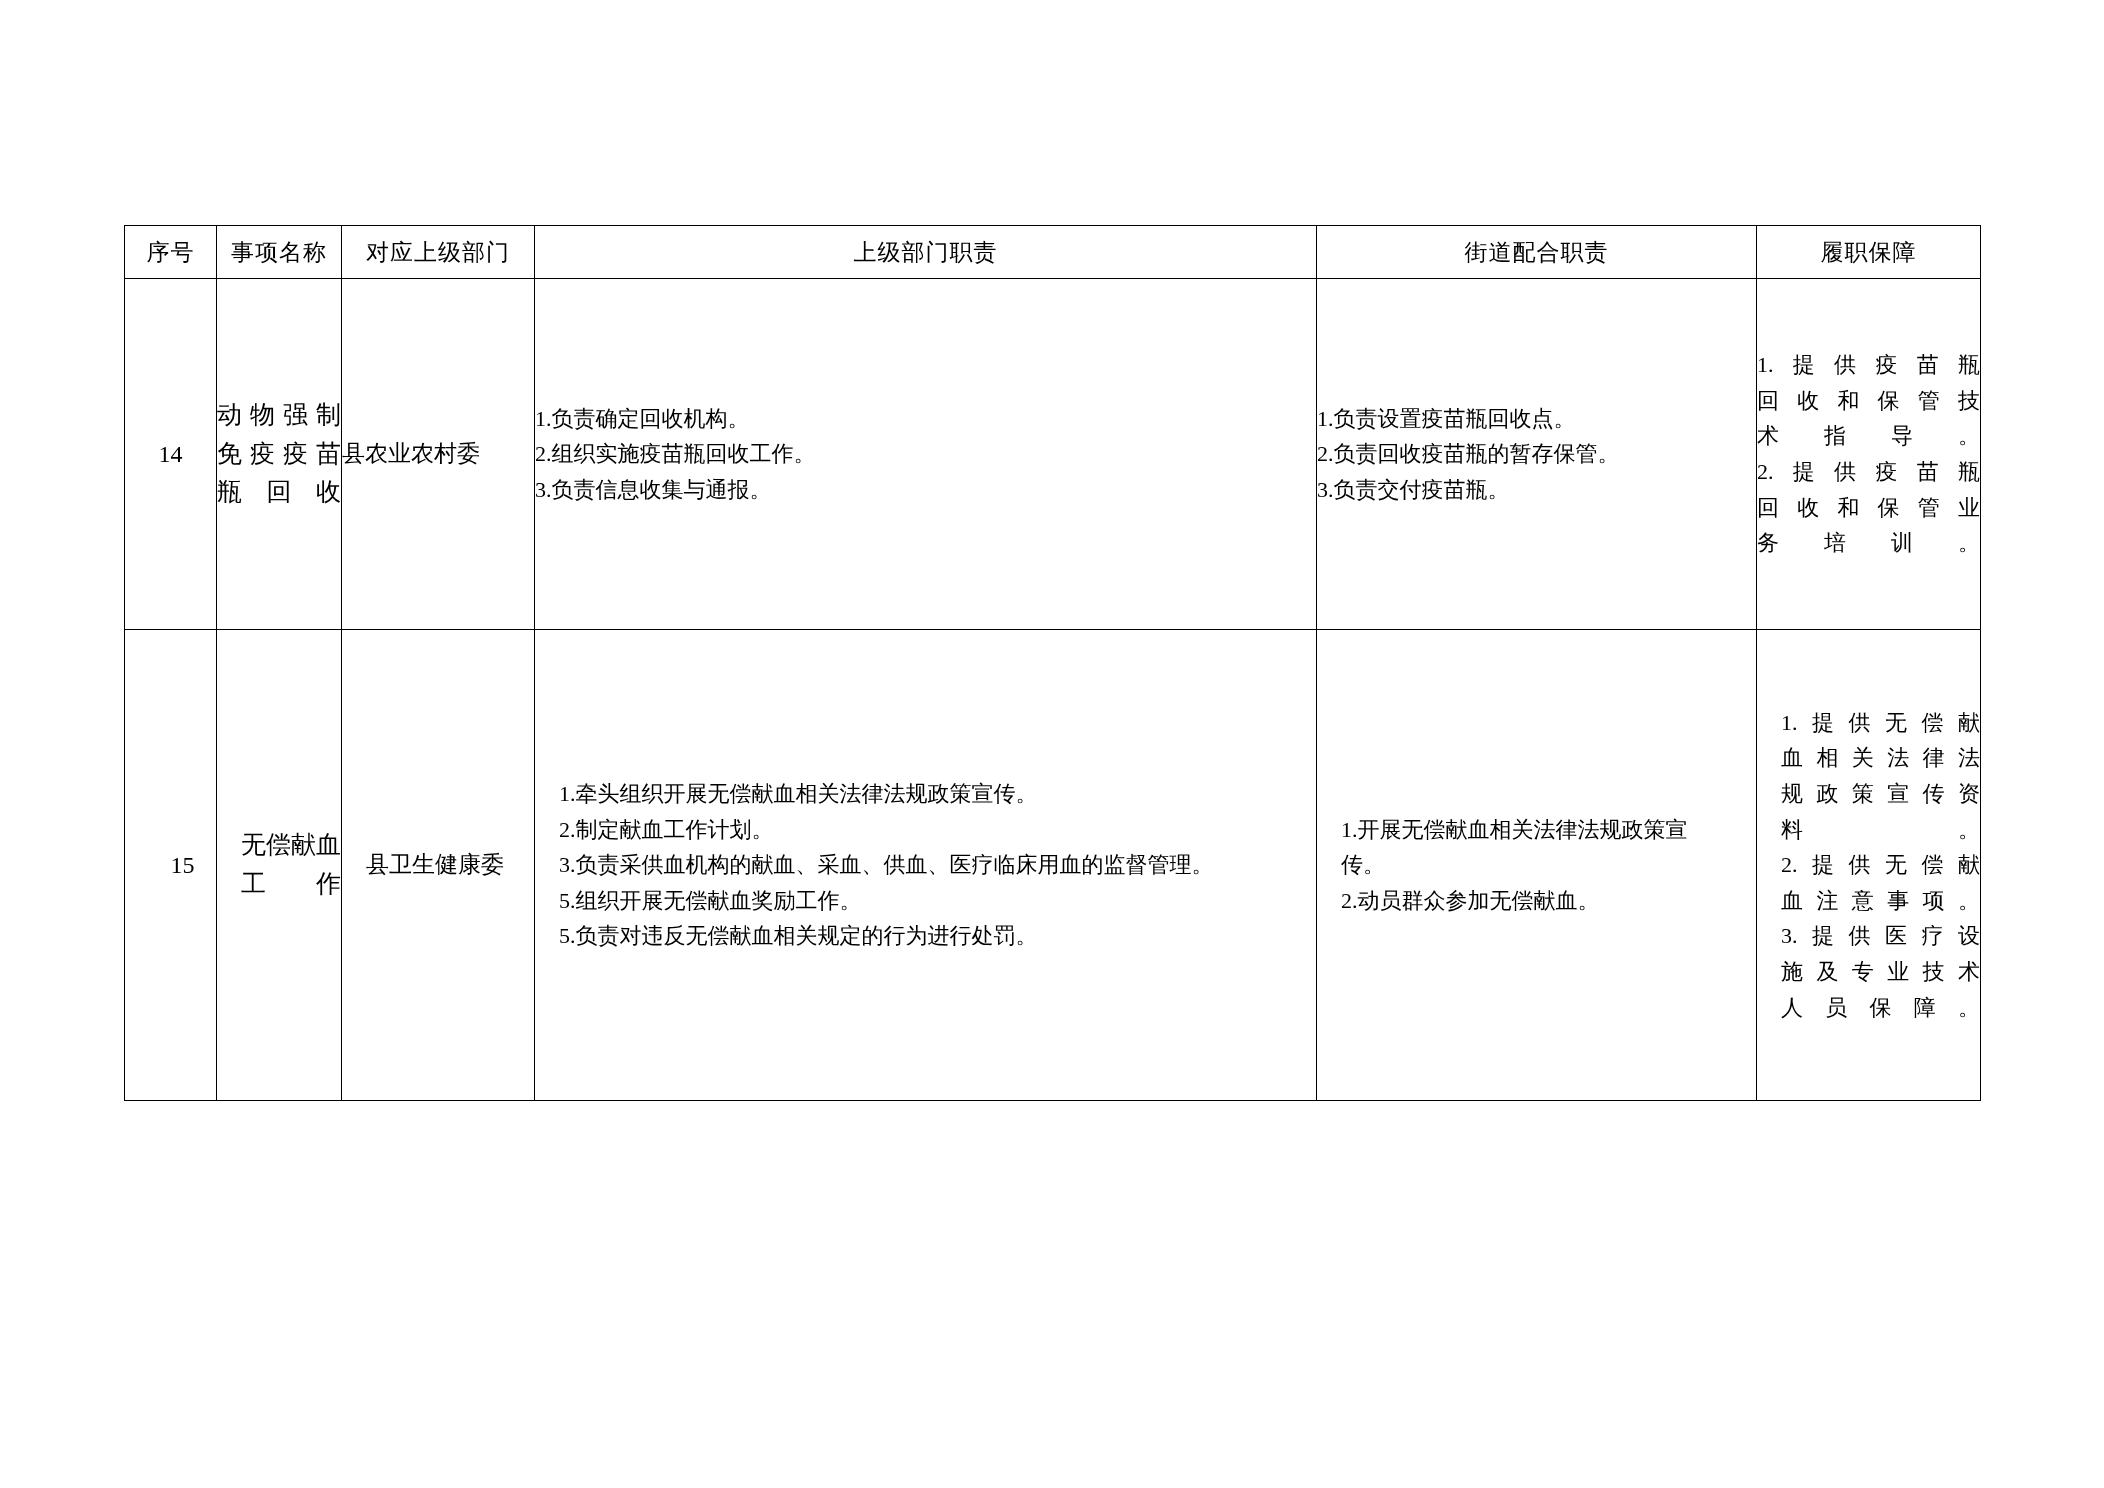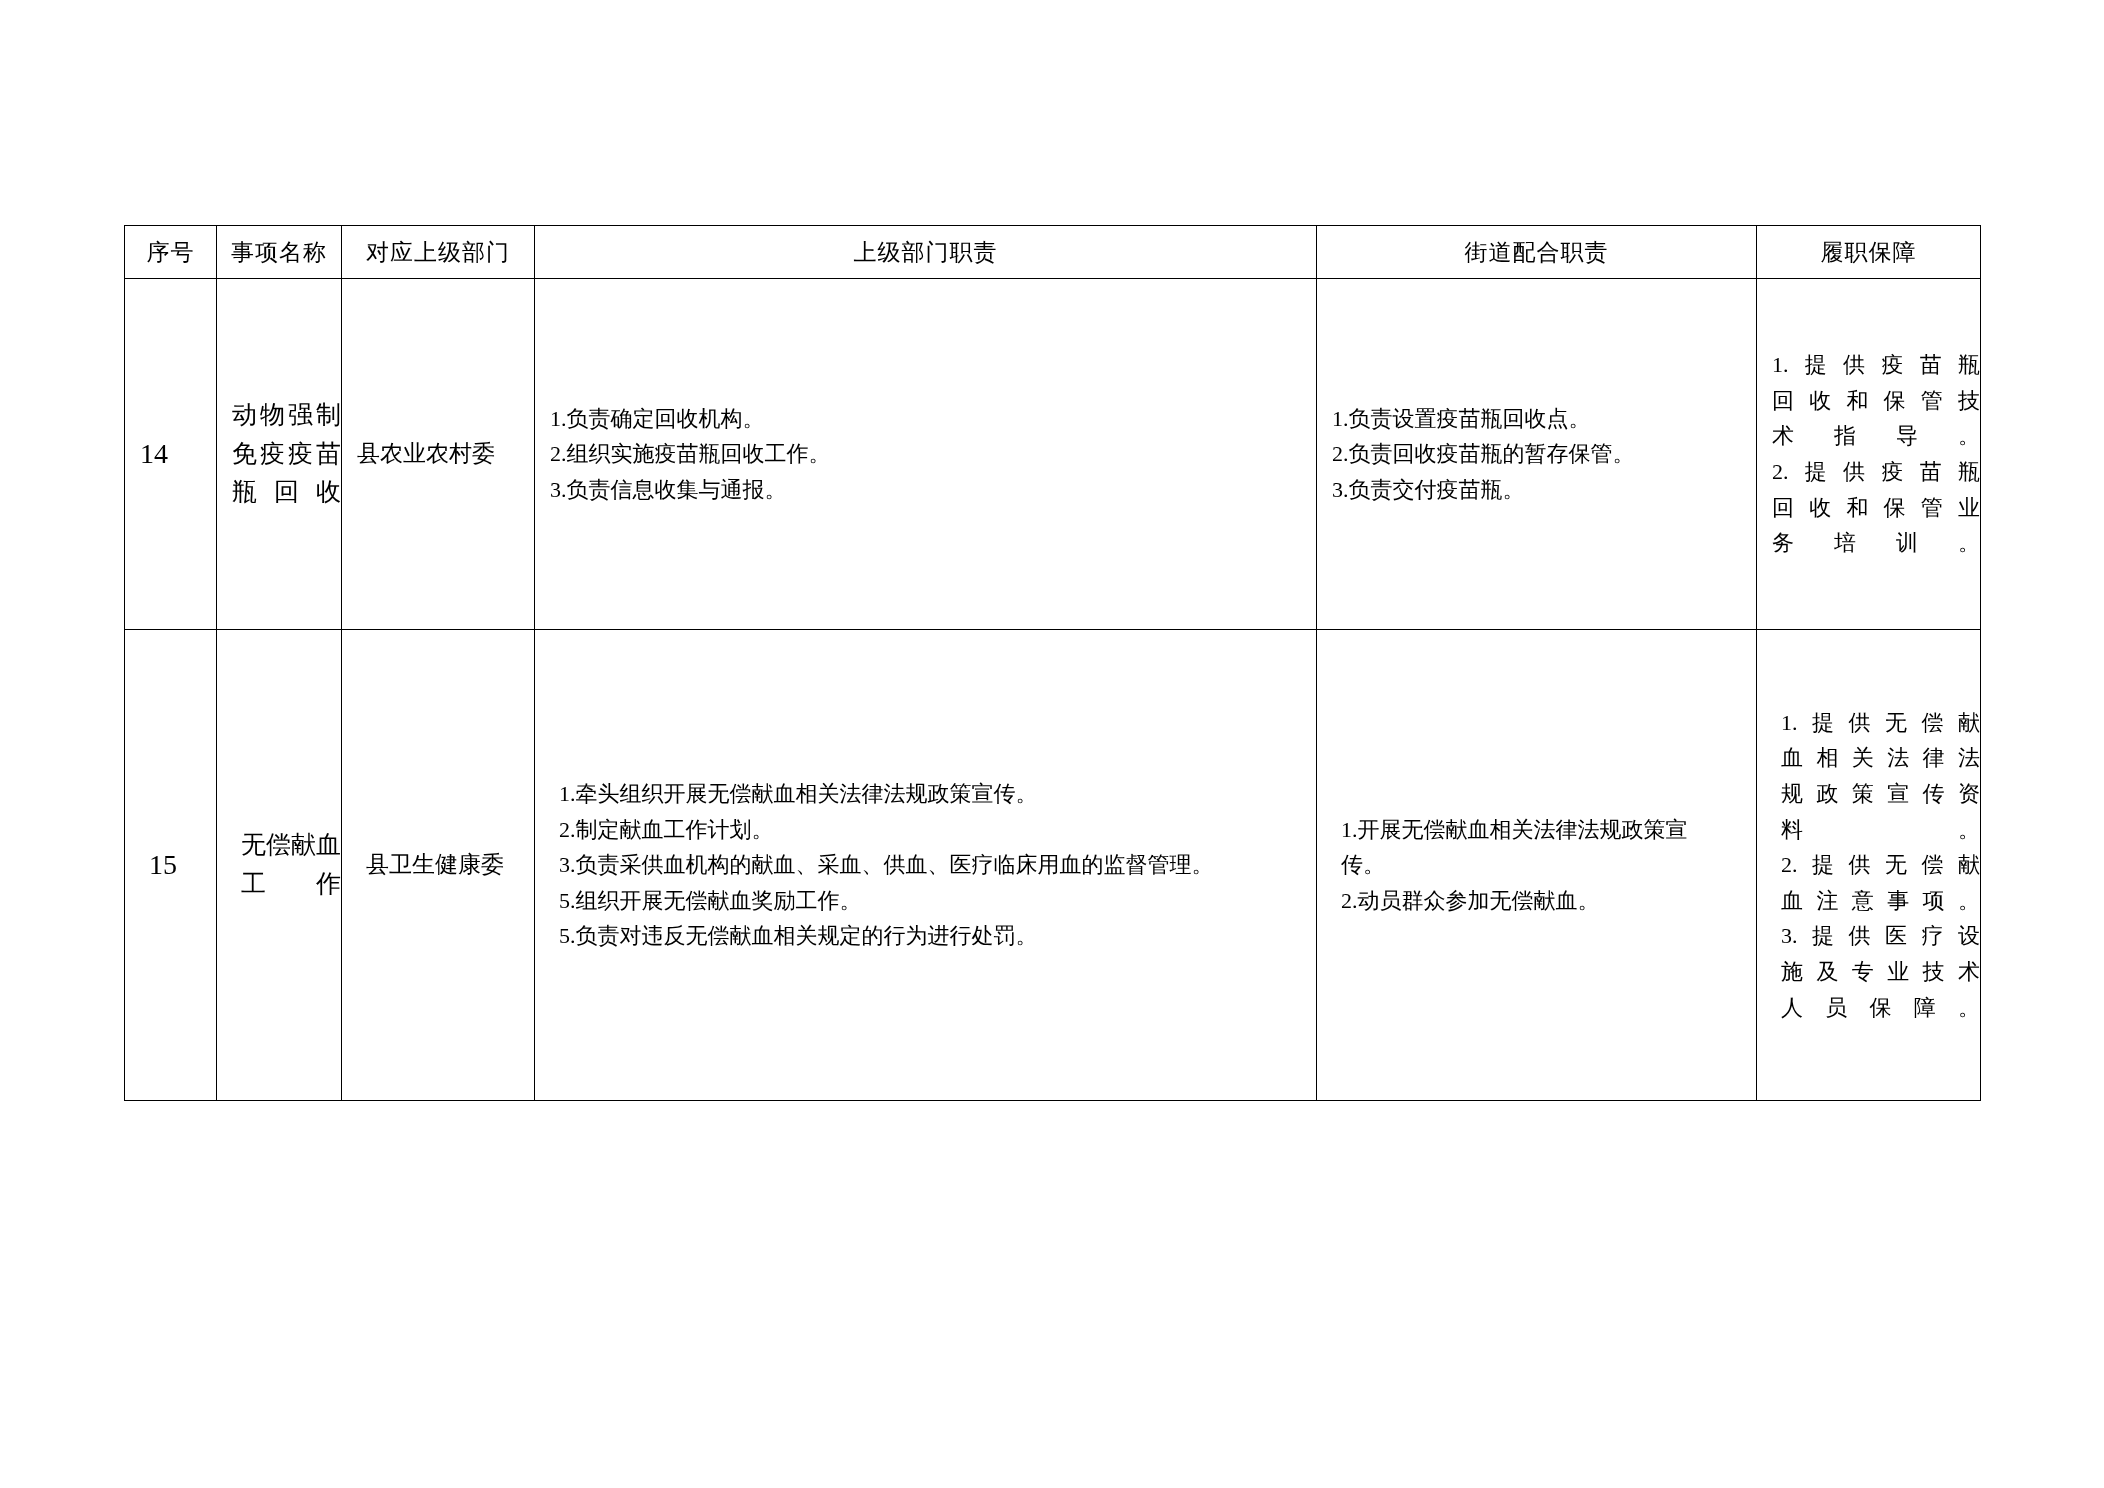--- a/index.html
+++ b/index.html
@@ -43,22 +43,22 @@
     letter-spacing: 1px;
   }
   .col-no      { width: 92px; }
   .col-item    { width: 125px; }
   .col-dept    { width: 193px; }
   .col-duty    { width: 782px; }
   .col-street  { width: 440px; }
   .col-guard   { width: 224px; }
 
   .cell-no {
-    text-align: left;
-    font-size: 28px;
+    text-align: center;
+    font-size: 24px;
   }
   .cell-item {
     text-align: center;
     font-size: 25px;
     line-height: 1.55;
     padding: 0 8px;
   }
   .cell-item .lines span {
     display: block;
     text-align: justify;
@@ -87,21 +87,21 @@
     padding: 10px 12px 10px 14px;
     vertical-align: middle;
   }
   .cell-guard p, .cell-duty p, .cell-street p {
     margin: 0;
   }
   .cell-guard p {
     text-align: justify;
     text-align-last: justify;
   }
-  .row-14 td { height: 350px; padding-left: 15px; }
+  .row-14 td { height: 350px; }
   .row-15 td { height: 470px; padding-left: 24px; }
 
   .page-number {
     position: absolute;
     left: 0;
     top: 1332px;
     width: 2104px;
     text-align: center;
     font-size: 29px;
     letter-spacing: 6px;

